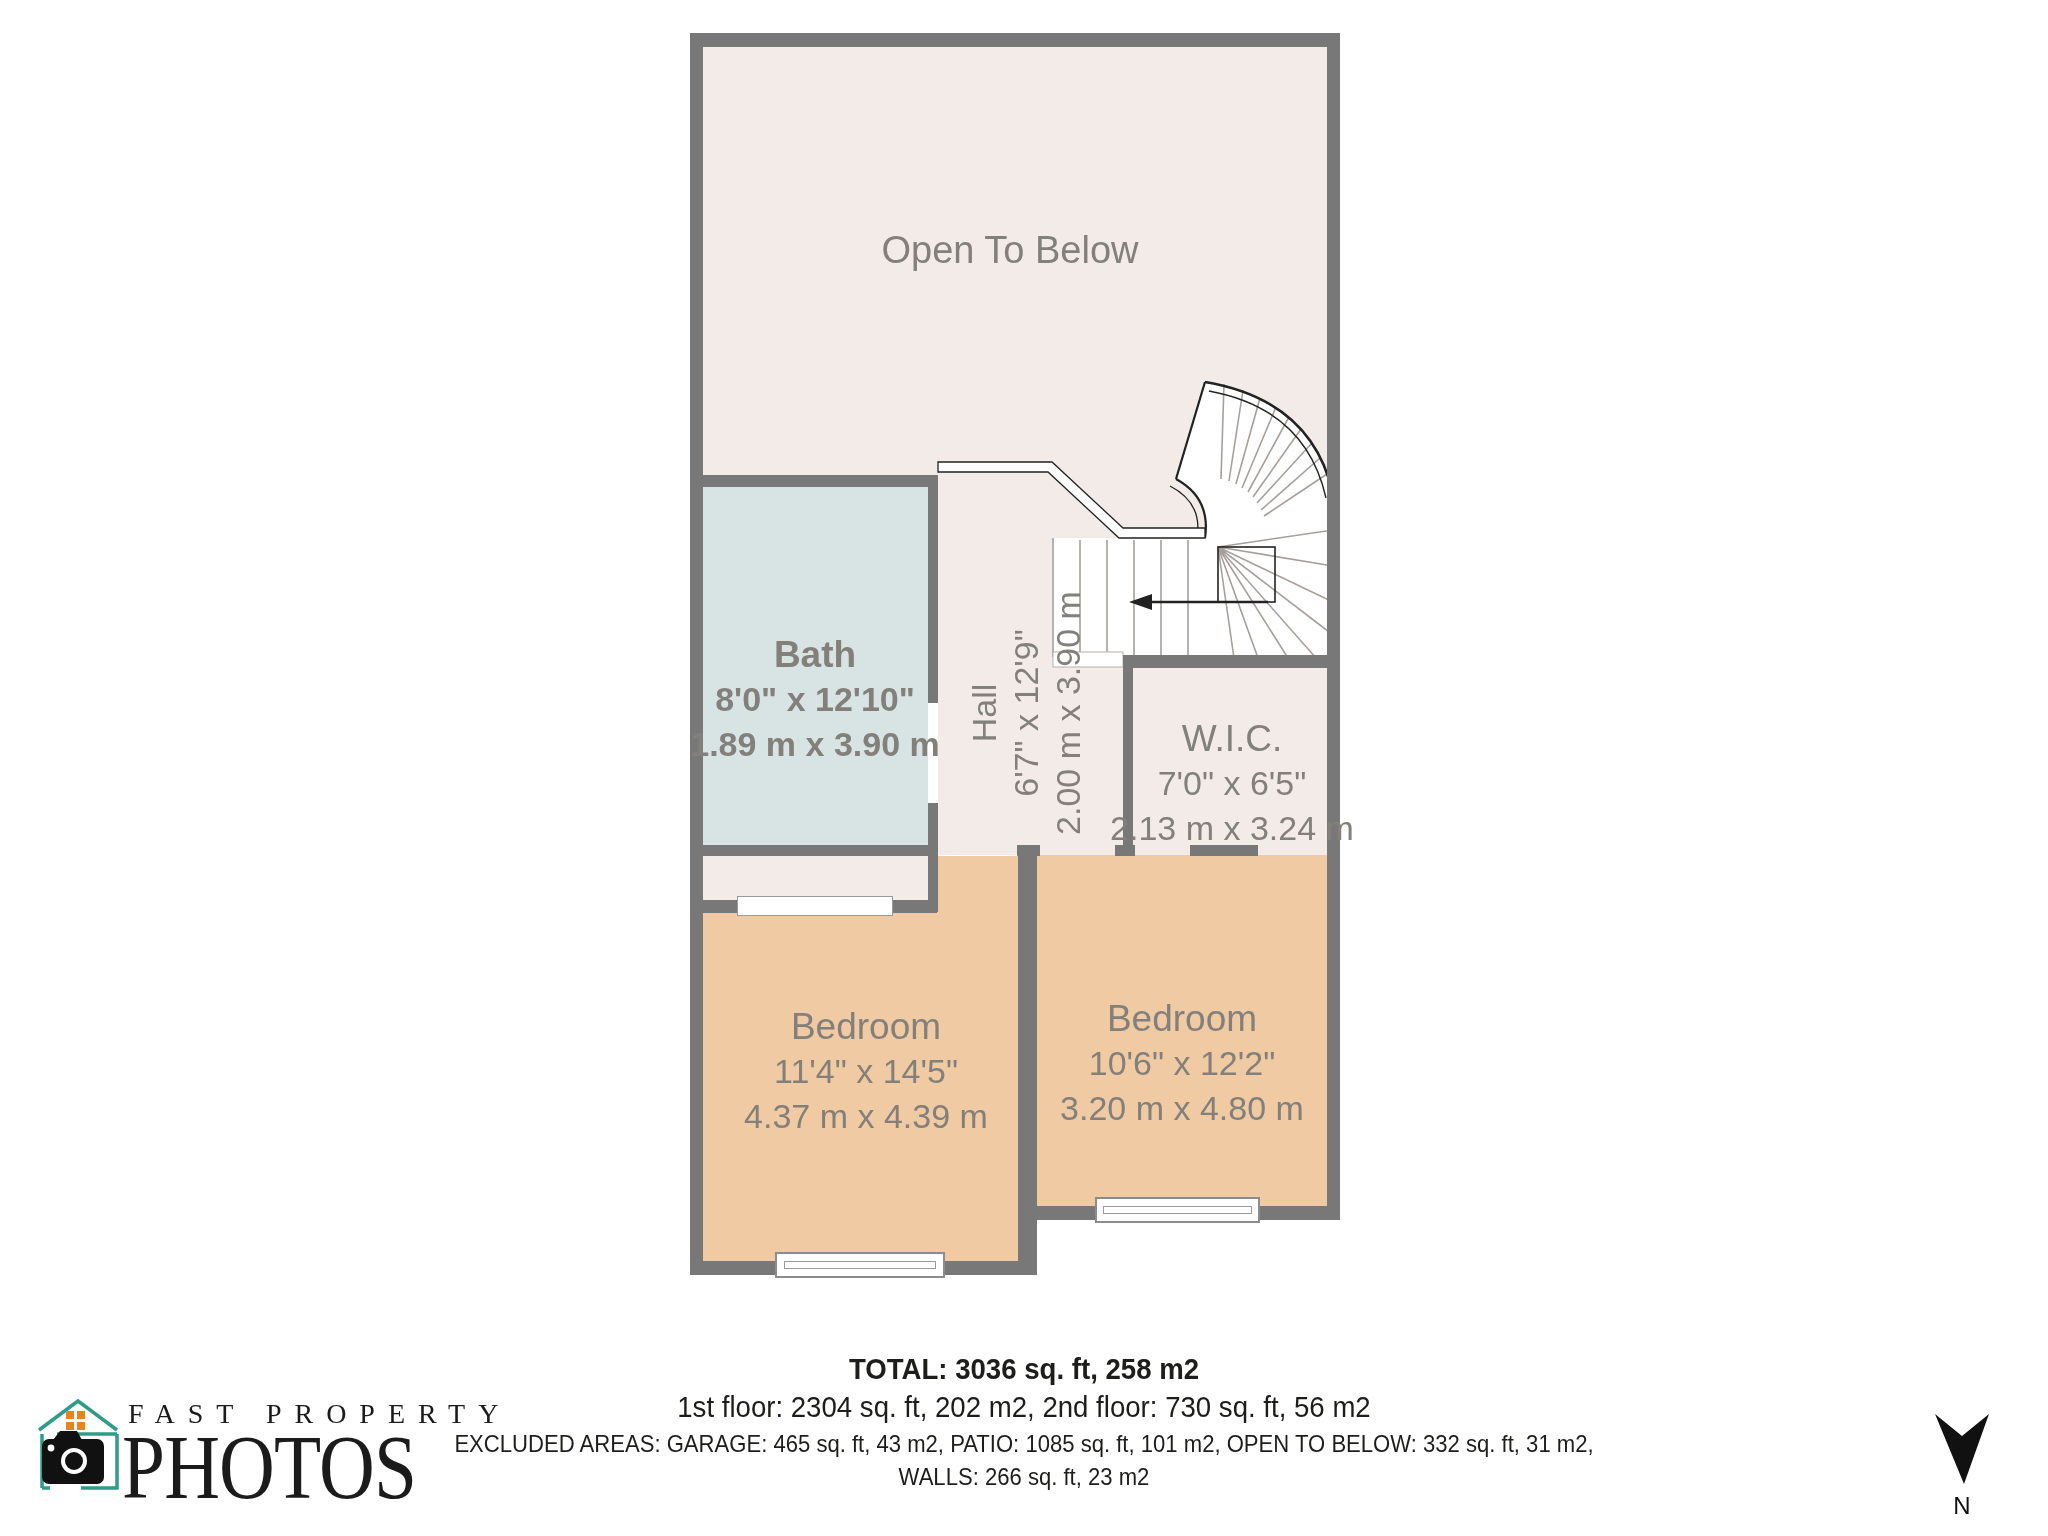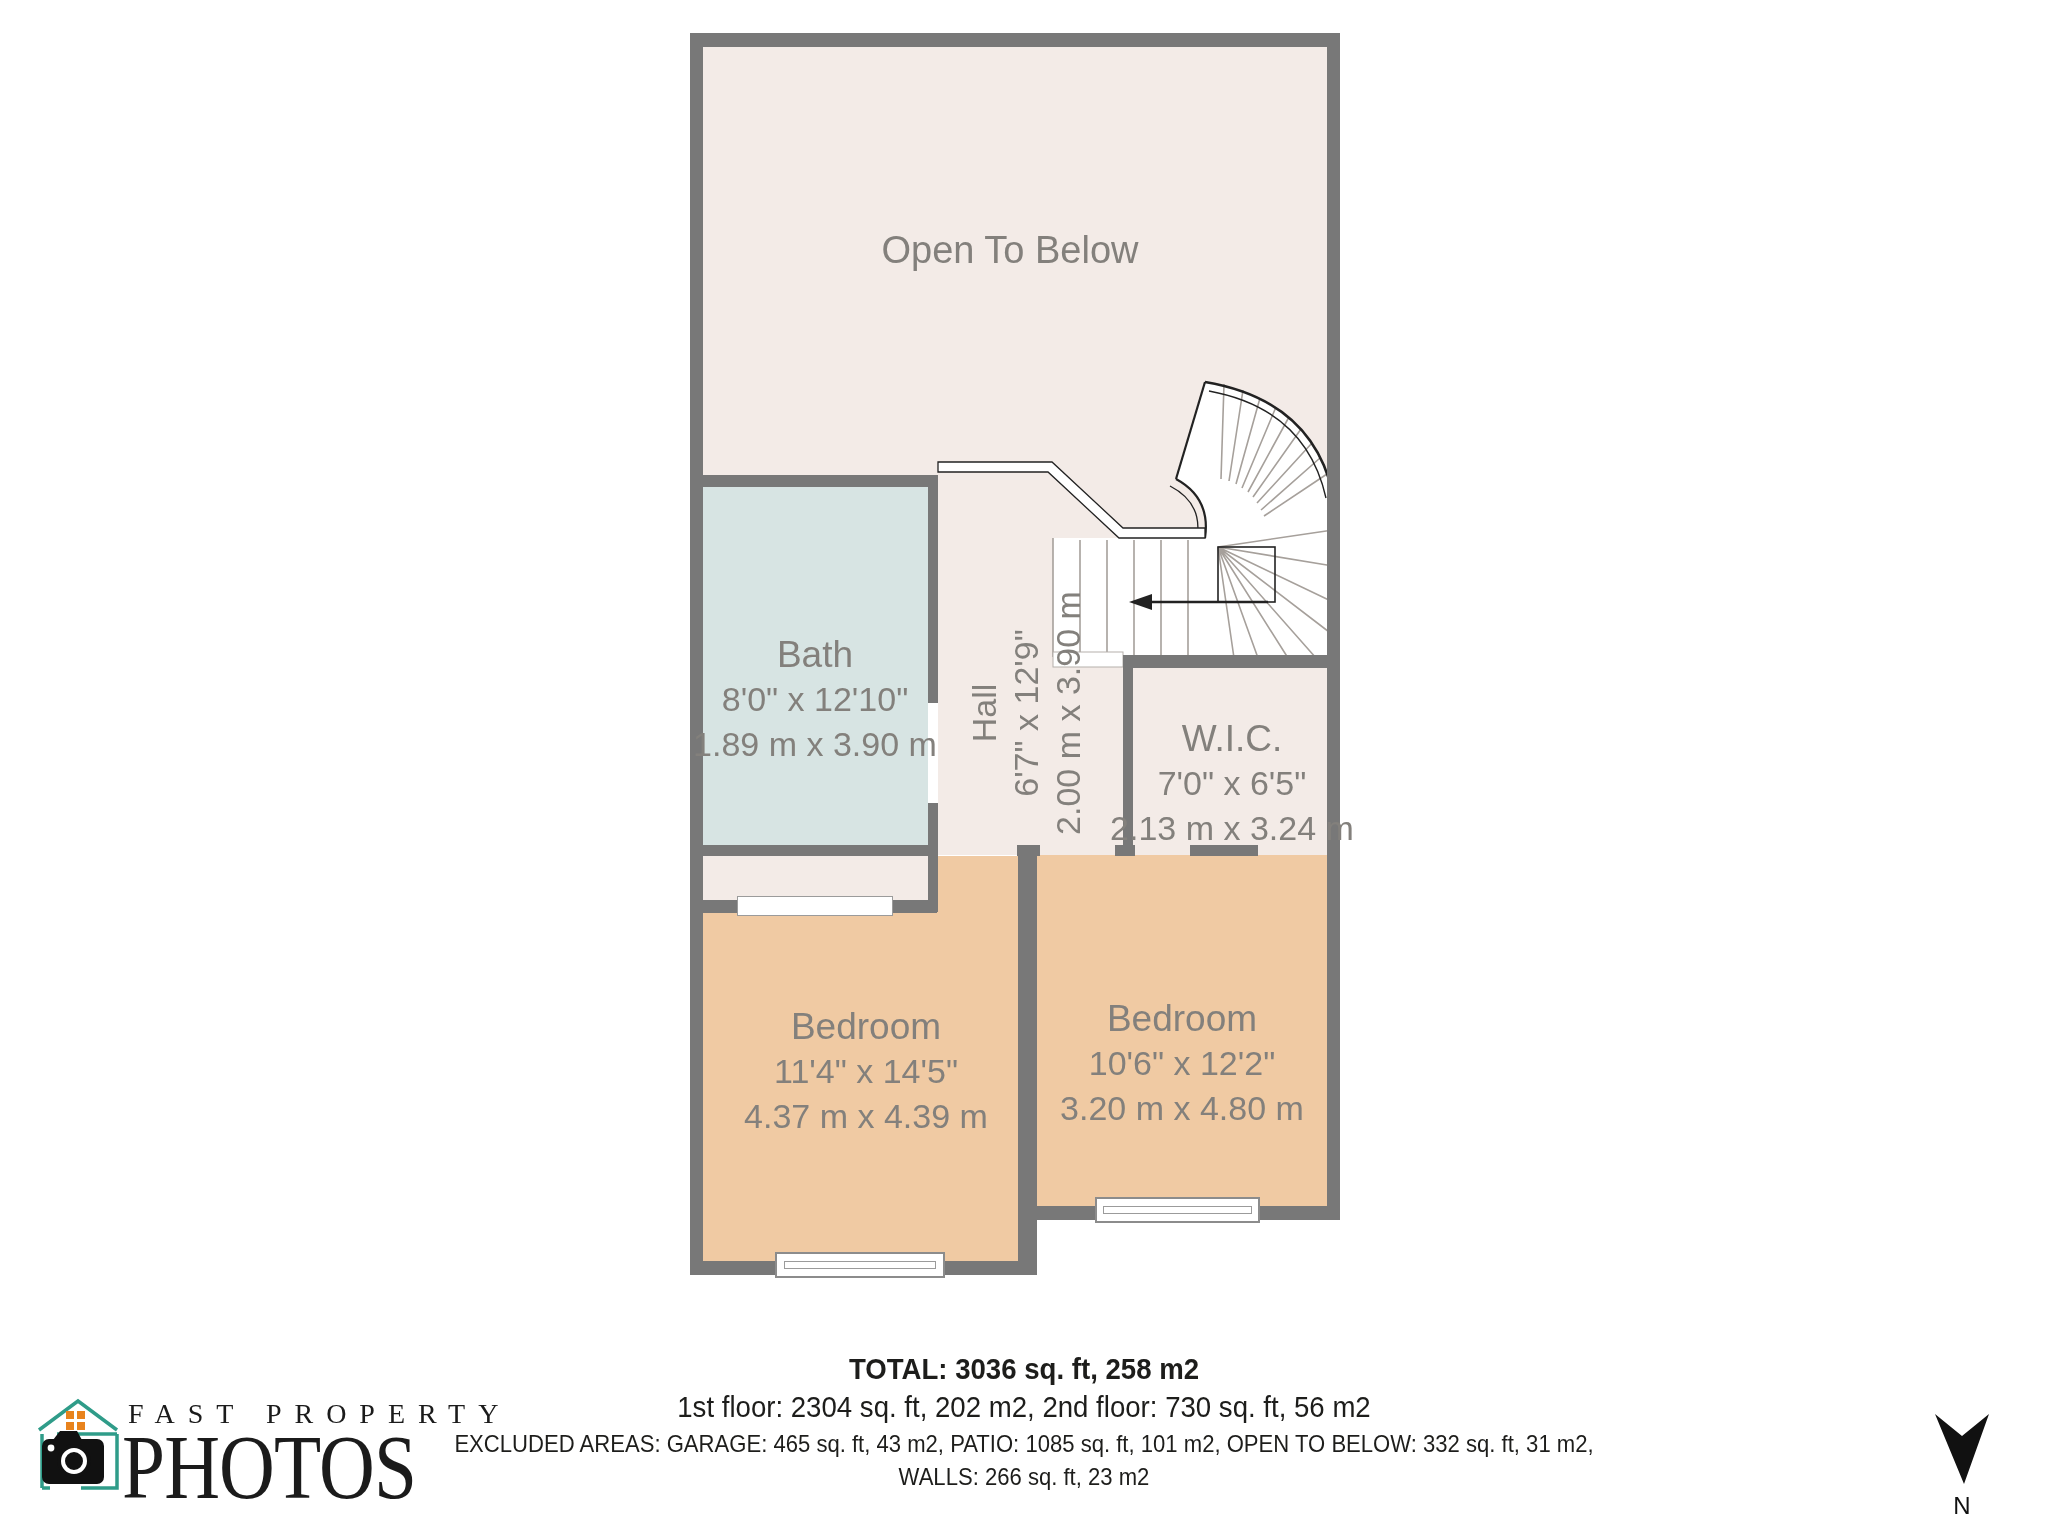--- a/index.html
+++ b/index.html
@@ -89,21 +89,21 @@
   <div class="slider" style="left:737px;top:896px;width:156px;height:20px;"></div>
   <div class="window" style="left:775px;top:1252px;width:170px;height:26px;">
       <div class="pane"></div>
     </div>
   <div class="window" style="left:1095px;top:1197px;width:165px;height:26px;">
       <div class="pane"></div>
     </div>
 
   <div class="label label-otb" style="left:1010px;top:250px;">Open To Below</div>
 
-  <div class="label" style="left:815px;top:699px;">
+  <div class="label" style="left:815px;top:699px;font-weight:bold;">
     <span class="rname">Bath</span>
     <span class="rdim">8'0" x 12'10"</span>
     <span class="rdim">1.89 m x 3.90 m</span>
   </div>
 
   <div class="label label-hall" style="left:1026px;top:713px;">
     <span class="rname">Hall</span>
     <span class="rdim">6'7" x 12'9"</span>
     <span class="rdim">2.00 m x 3.90 m</span>
   </div>

